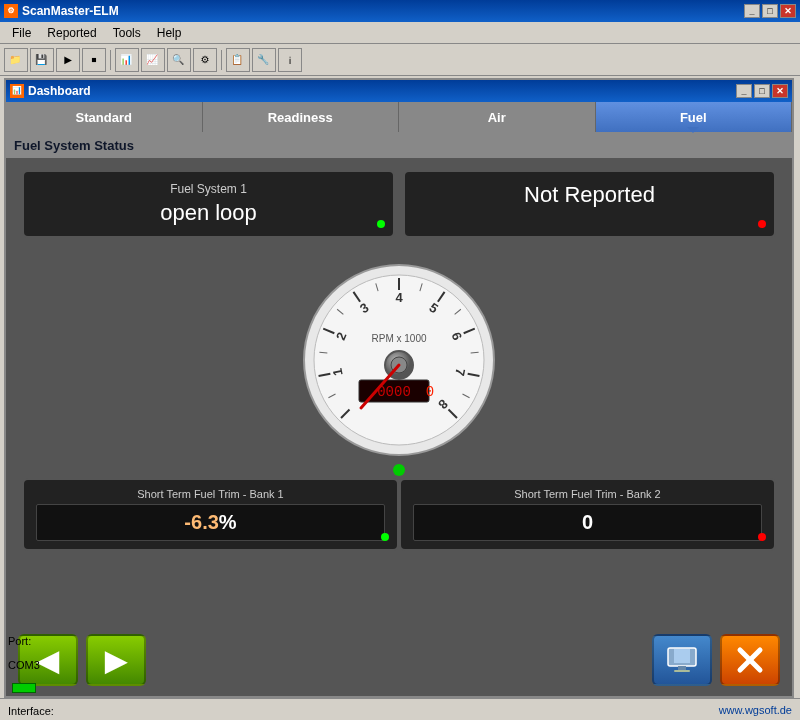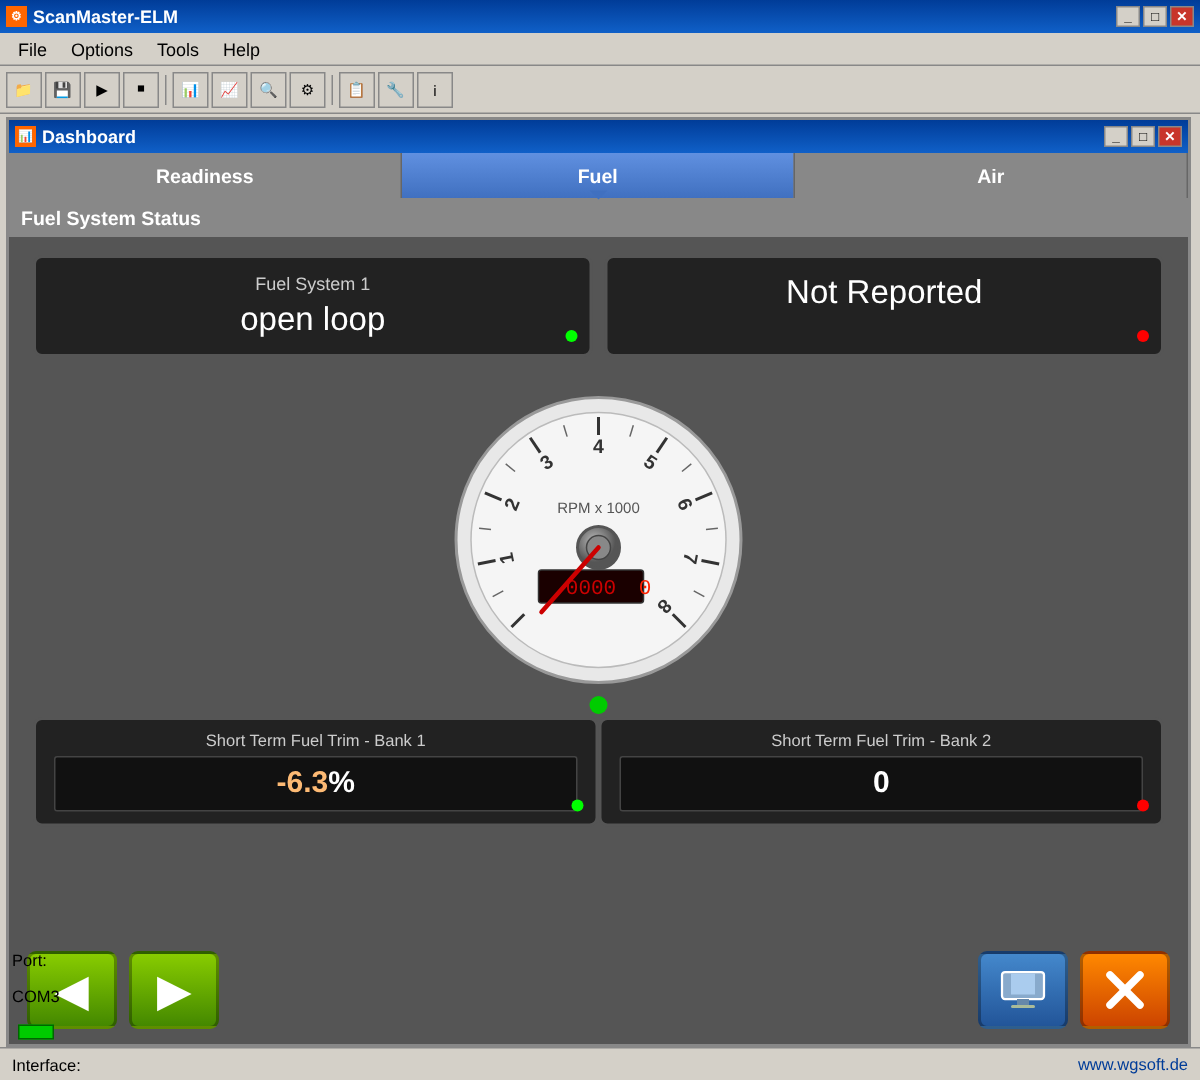--- a/index.html
+++ b/index.html
@@ -190,21 +190,21 @@
     
     .dashboard-content {
       background: #555;
       padding: 0;
       height: calc(100% - 52px);
     }
 
     
     .section-header {
       background: #888;
-      color: #ffffff;
+      color: #0f172a;
       font-weight: bold;
       font-size: 13px;
       padding: 4px 8px;
       height: 26px;
       display: flex;
       align-items: center;
     }
 
     
     .fuel-systems-row {
@@ -418,21 +418,21 @@
     </div>
     <div class="main-titlebar-btns">
       <div class="titlebar-btn">_</div>
       <div class="titlebar-btn">□</div>
       <div class="titlebar-btn close-btn">✕</div>
     </div>
   </div>
 
   <div class="menu-bar">
     <span class="menu-item">File</span>
-    <span class="menu-item">Options</span>
+    <span class="menu-item">Reported</span>
     <span class="menu-item">Tools</span>
     <span class="menu-item">Help</span>
   </div>
 
   <div class="toolbar">
     <div class="toolbar-btn">📁</div>
     <div class="toolbar-btn">💾</div>
     <div class="toolbar-btn">▶</div>
     <div class="toolbar-btn">⏹</div>
     <div class="toolbar-sep"></div>
@@ -455,27 +455,30 @@
       </div>
       <div class="dashboard-titlebar-btns">
         <div class="titlebar-btn">_</div>
         <div class="titlebar-btn">□</div>
         <div class="titlebar-btn close-btn">✕</div>
       </div>
     </div>
 
     <div class="tab-bar">
       <div class="tab">
+        <span>Standard</span>
+      </div>
+      <div class="tab">
         <span>Readiness</span>
+      </div>
+      <div class="tab">
+        <span>Air</span>
       </div>
       <div class="tab active">
         <span>Fuel</span>
-      </div>
-      <div class="tab">
-        <span>Air</span>
       </div>
     </div>
 
     <div class="dashboard-content">
 
       <div class="section-header">
         <span>Fuel System Status</span>
       </div>
 
       <div class="fuel-systems-row">

